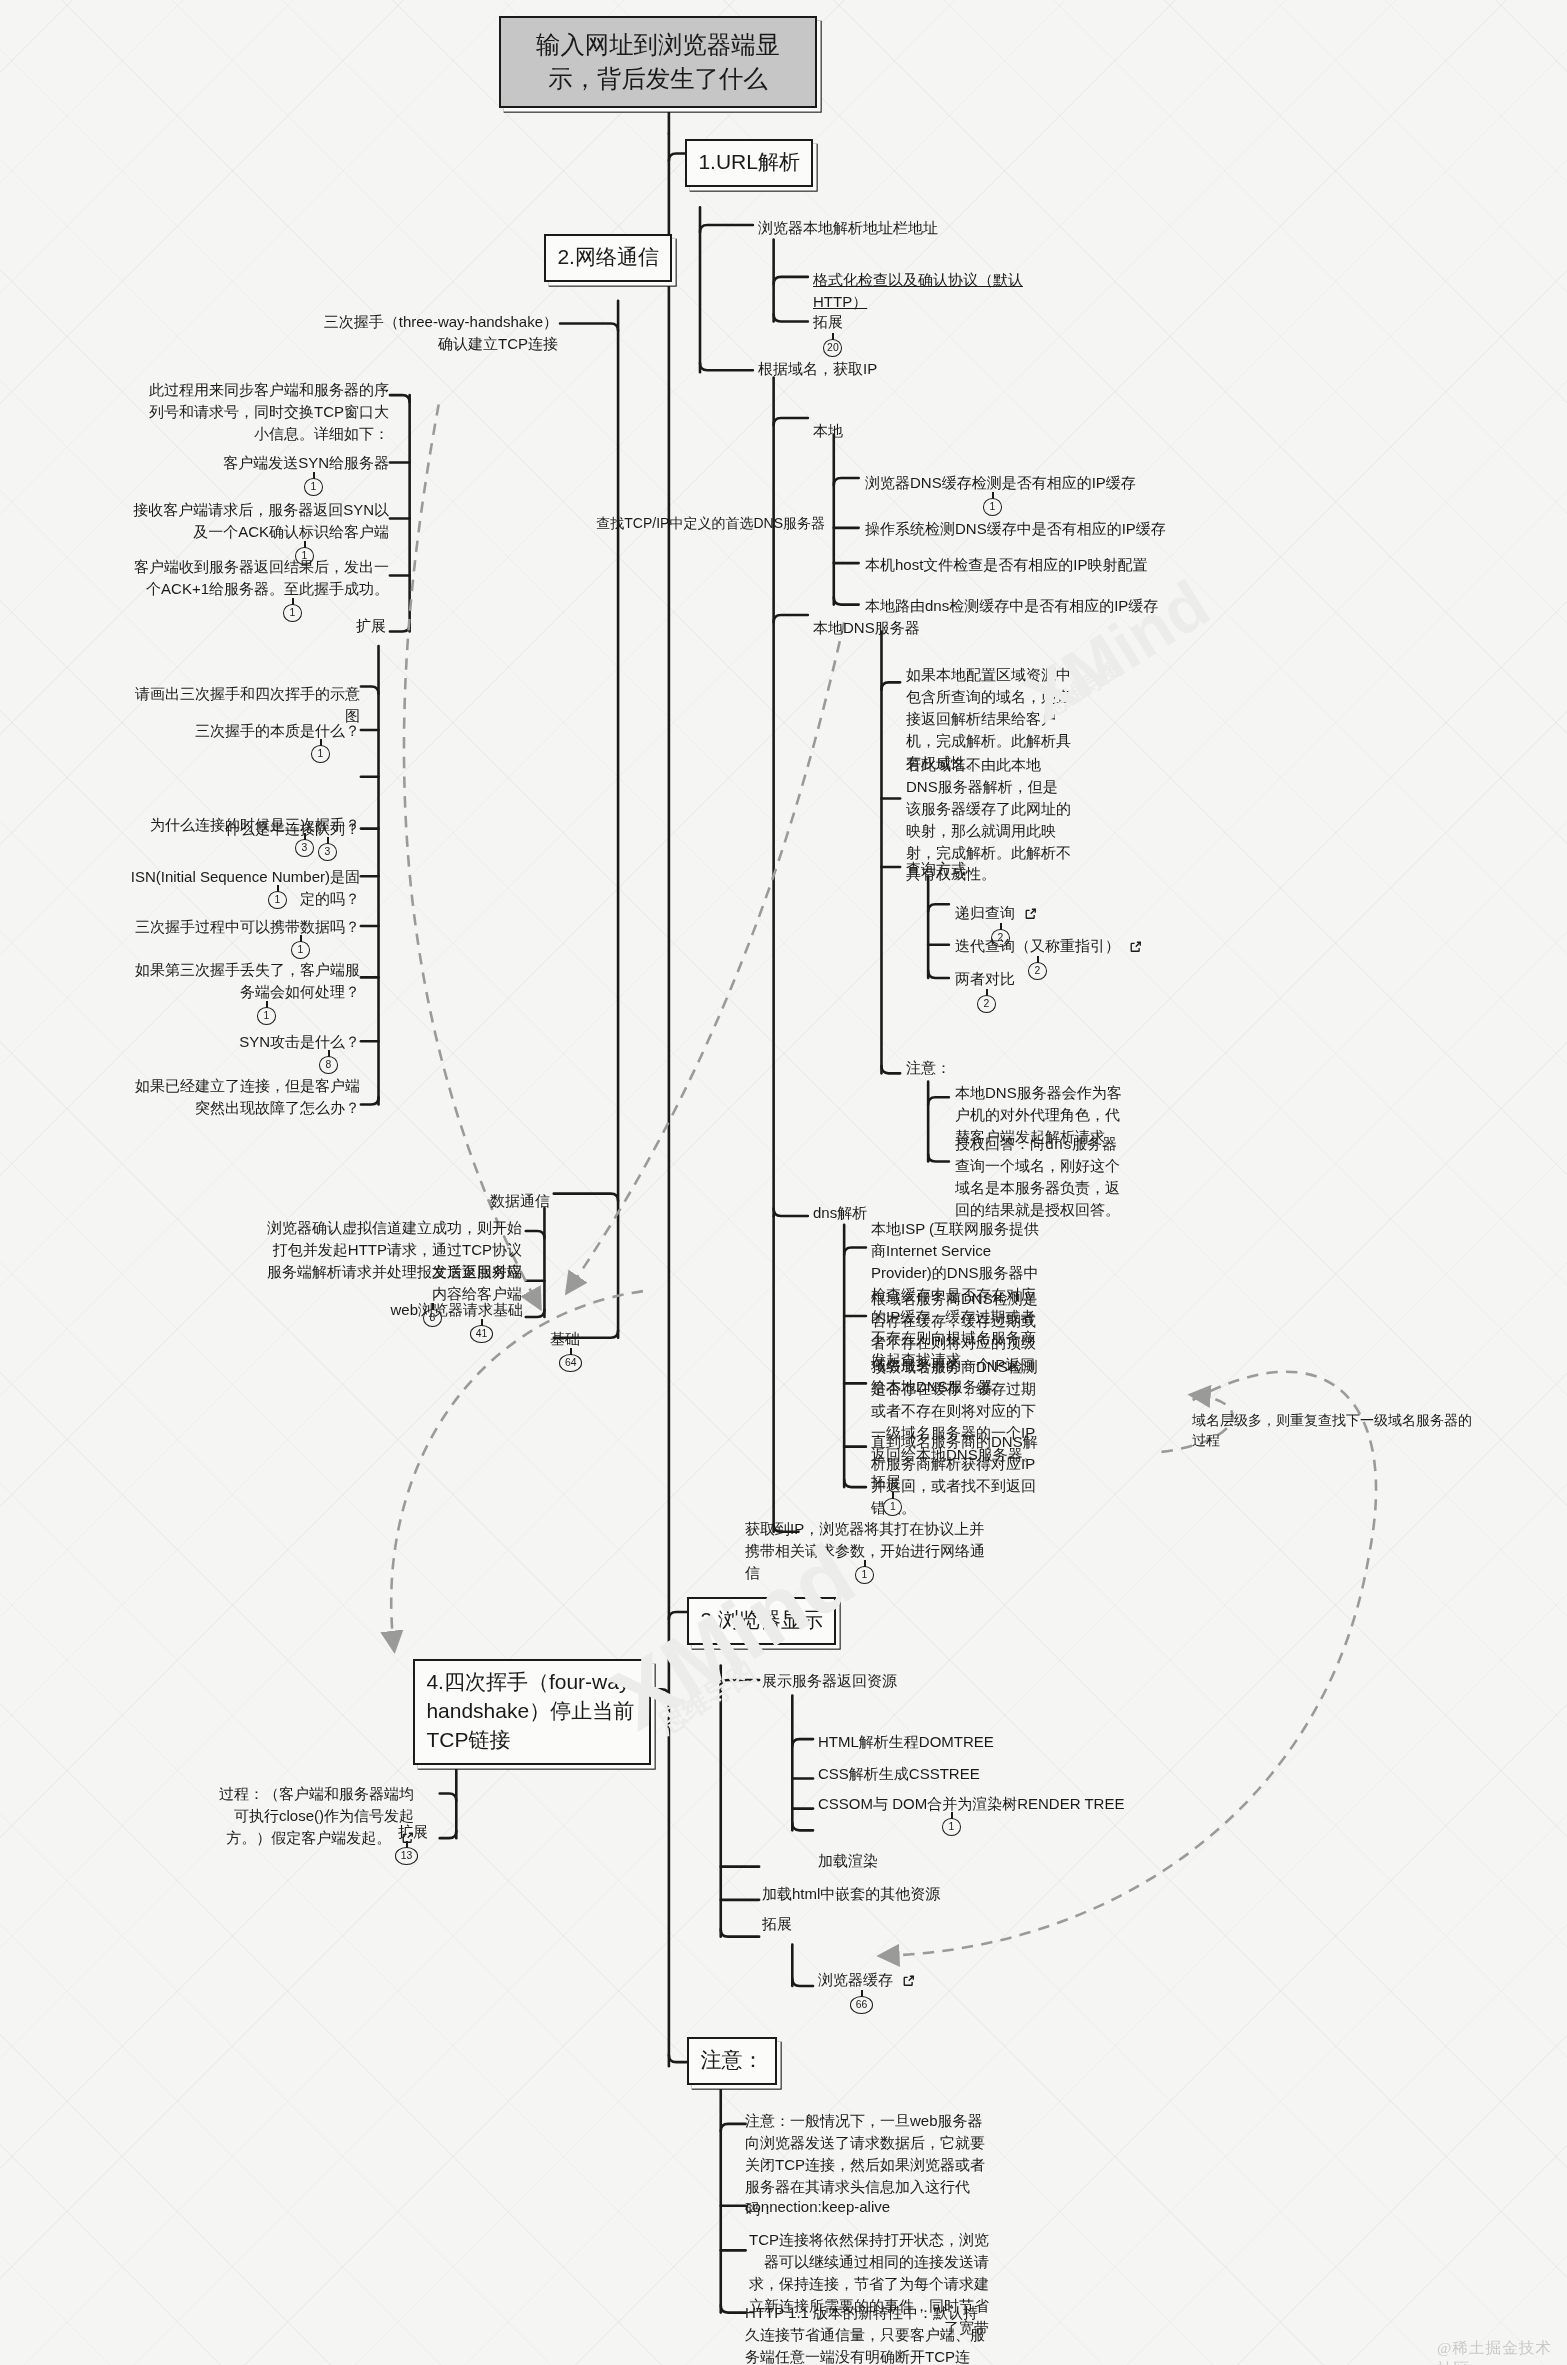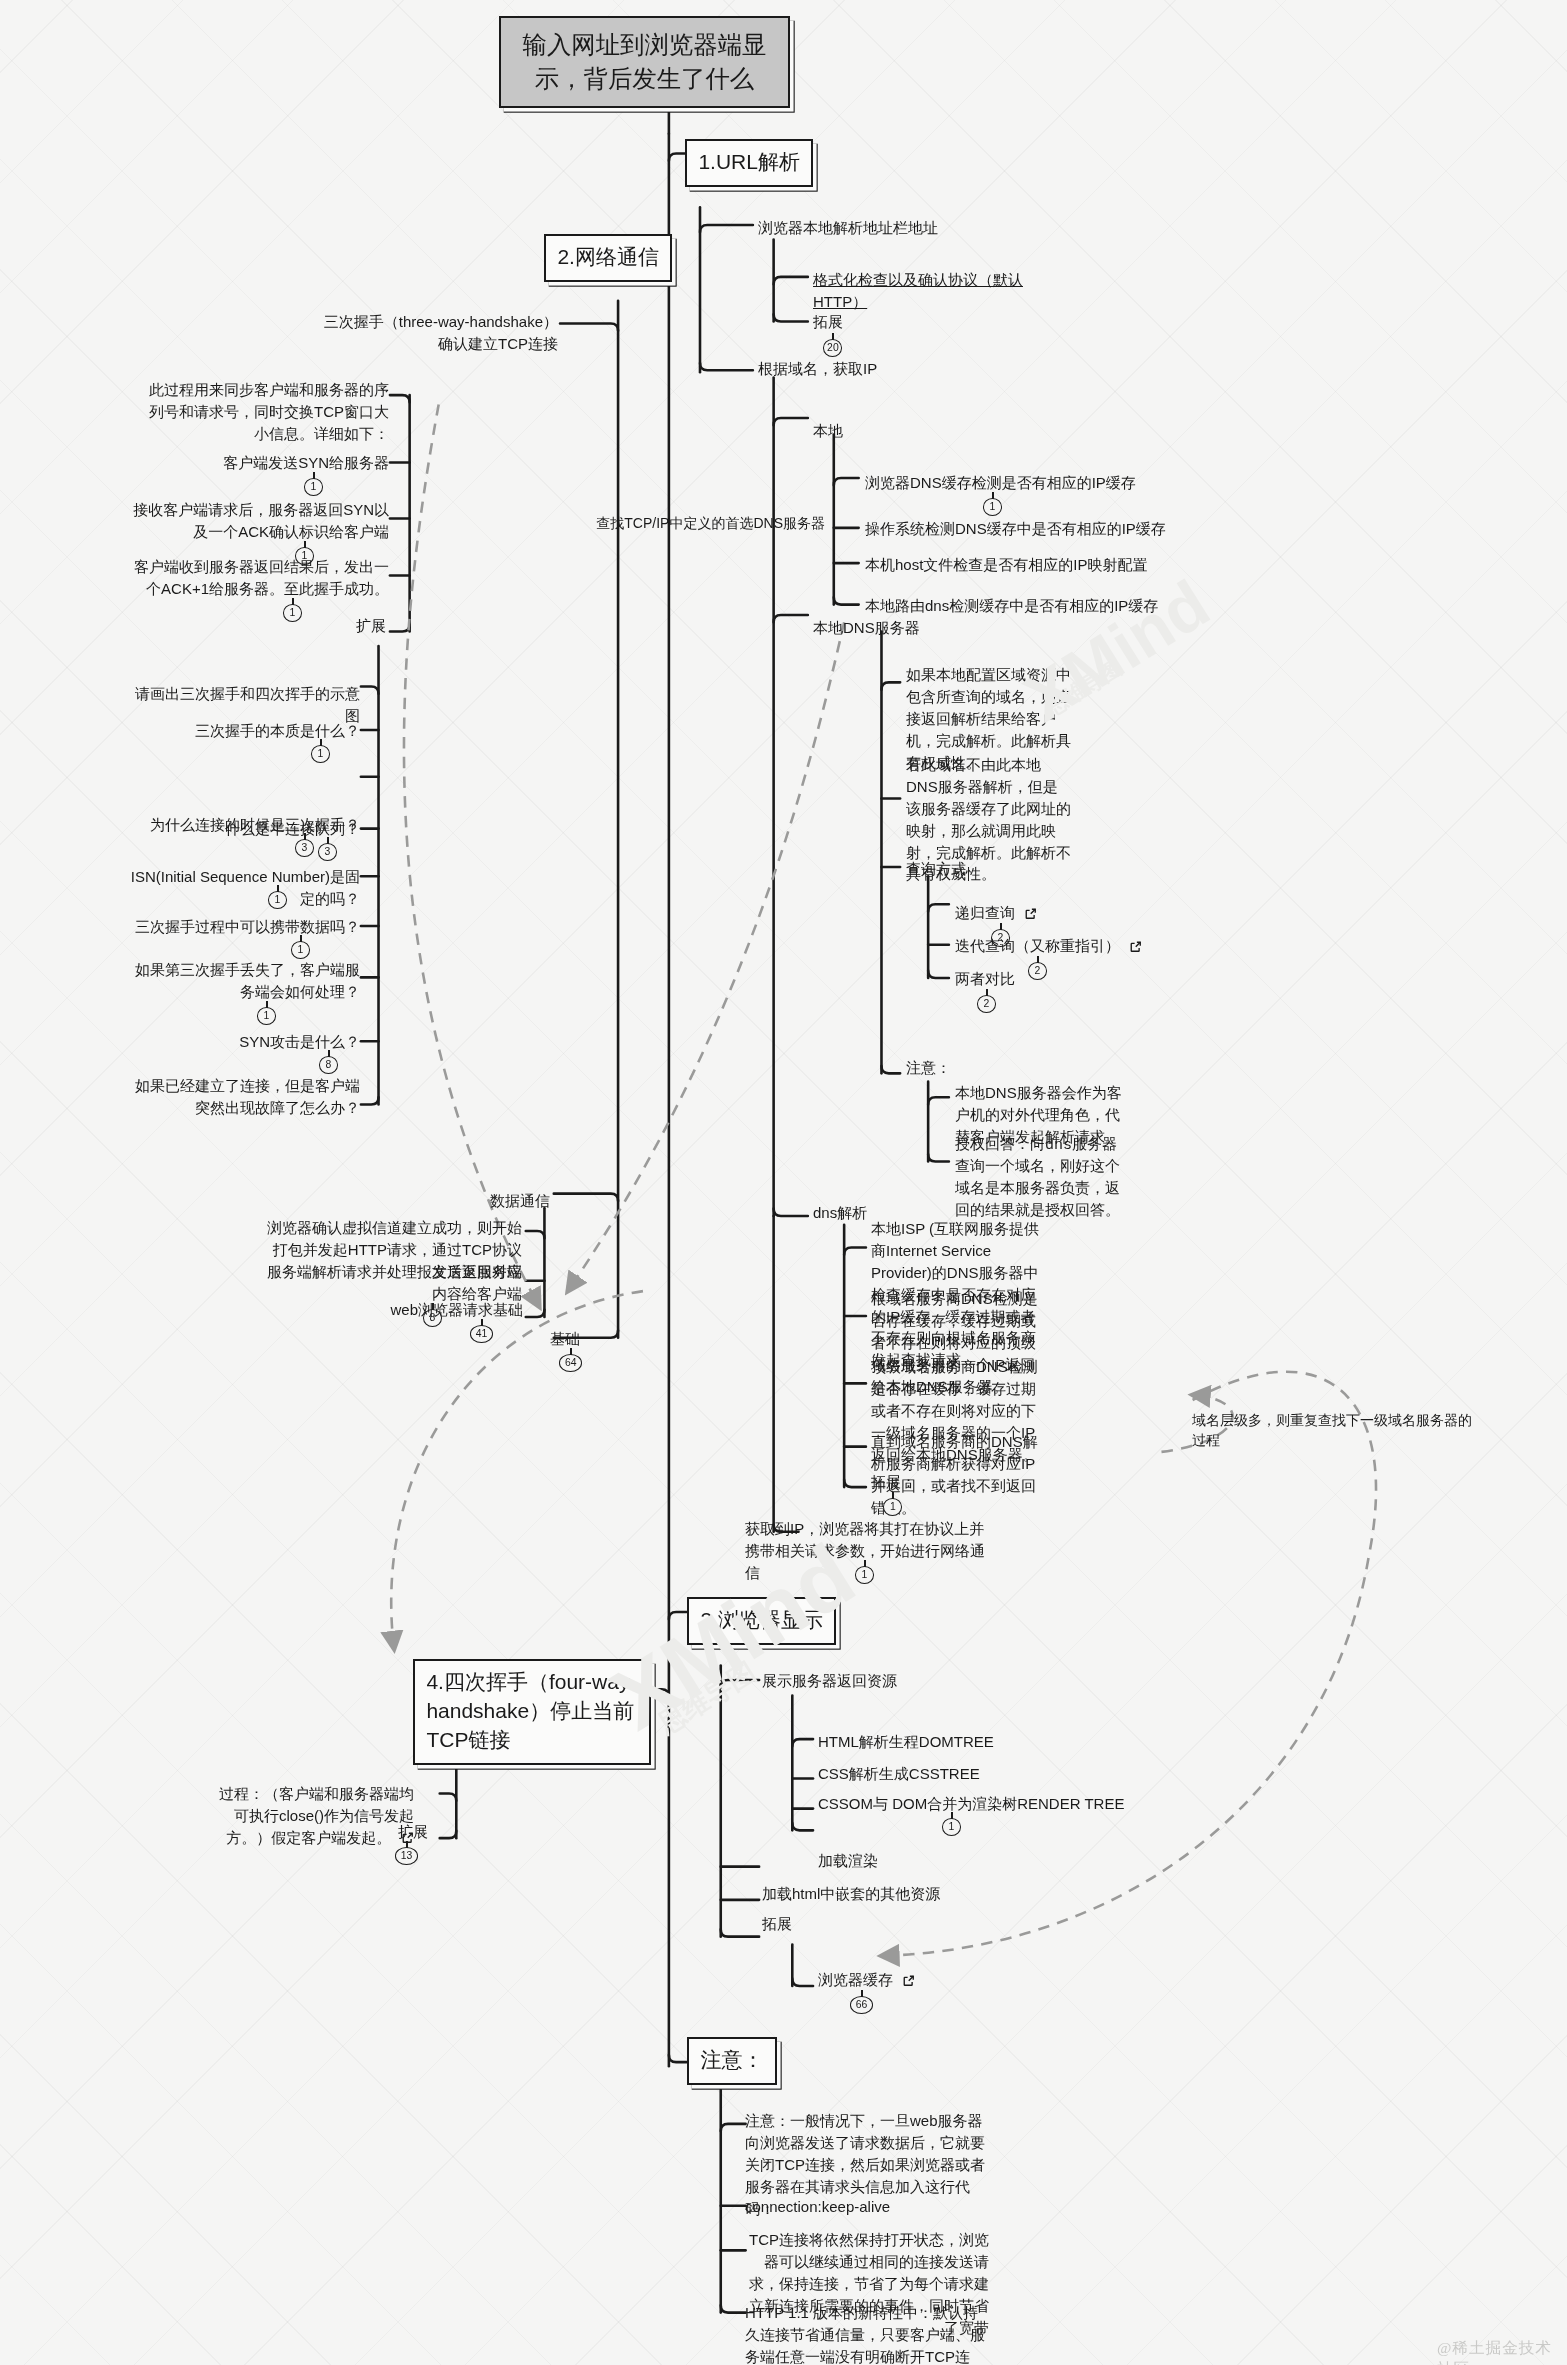--- a/index.html
+++ b/index.html
@@ -211,21 +211,21 @@
     </defs>
     <g fill="none" stroke="#9a9a99" stroke-width="5" stroke-dasharray="22 16" marker-end="url(#ah)">
       <path d="M846,780 C760,1250 700,1900 1040,2520"></path>
       <path d="M1628,1200 C1560,1500 1430,2000 1095,2490"></path>
       <path d="M1240,2490 C900,2540 720,2850 760,3180"></path>
       <path d="M2300,2700 C2560,2560 2700,2700 2640,3000 C2560,3480 2150,3760 1700,3772"></path>
       <path d="M2240,2800 C2400,2780 2420,2700 2300,2690"></path>
     </g>
   </svg>
 
-  <div class="node boxed root" style="left:499px; top:15.6px; width:291px;">
+  <div class="node boxed root" style="left:499px; top:15.6px; width:318px;">
     <span>输入网址到浏览器端显示，背后发生了什么</span>
   </div>
 
   <div class="node boxed main" style="left:685px; top:139px;">
     <span>1.URL解析</span>
   </div>
 
   <div class="node txt" style="left:758px; top:217px; width:223px;">
     <span>浏览器本地解析地址栏地址</span>
   </div>

